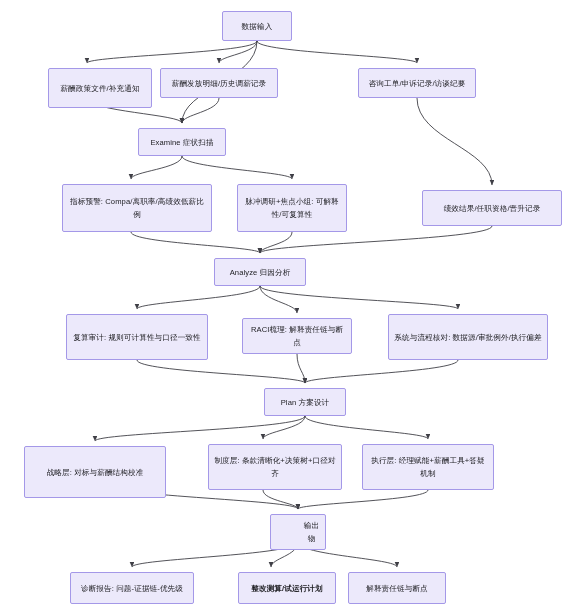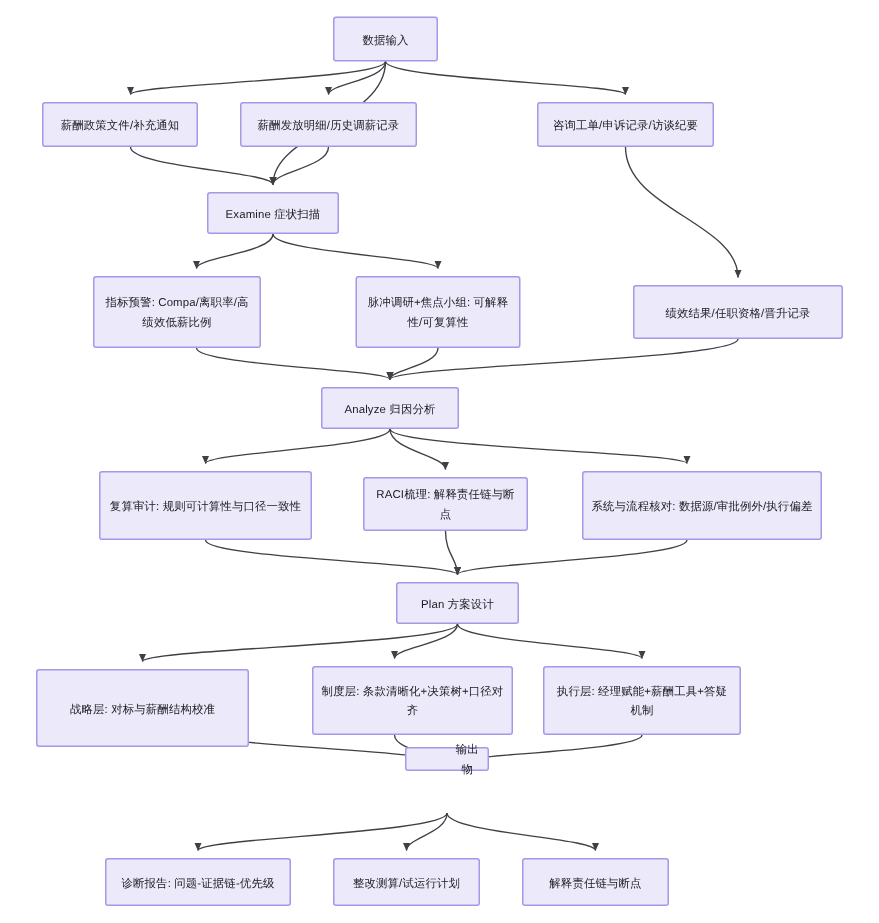--- a/index.html
+++ b/index.html
@@ -86,33 +86,33 @@
         <path d="M428,490 C428,500.8 298,503.2 298,509" fill="none" stroke="#3f3f46" stroke-width="0.9" marker-end="url(#arrow)"></path>
         <path d="M298,542 C298,555.5 132,558.5 132,567" fill="none" stroke="#3f3f46" stroke-width="0.9" marker-end="url(#arrow)"></path>
         <path d="M298,542 C298,555.5 271,558.5 271,567" fill="none" stroke="#3f3f46" stroke-width="0.9" marker-end="url(#arrow)"></path>
         <path d="M298,542 C298,555.5 397,558.5 397,567" fill="none" stroke="#3f3f46" stroke-width="0.9" marker-end="url(#arrow)"></path>
       </g>
   </svg>
   <div id="nodes">
       <div class="node" style="left: 222px; top: 11px; width: 70px; height: 30px;">
         <span>数据输入</span>
       </div>
-      <div class="node" style="left: 28px; top: 68px; width: 104px; height: 30px;">
+      <div class="node" style="left: 48px; top: 68px; width: 104px; height: 40px;">
         <span>薪酬政策文件/补充通知</span>
       </div>
       <div class="node" style="left: 160px; top: 68px; width: 118px; height: 30px;">
         <span>薪酬发放明细/历史调薪记录</span>
       </div>
       <div class="node" style="left: 358px; top: 68px; width: 118px; height: 30px;">
         <span>咨询工单/申诉记录/访谈纪要</span>
       </div>
       <div class="node" style="left: 138px; top: 128px; width: 88px; height: 28px;">
         <span>Examine 症状扫描</span>
       </div>
-      <div class="node" style="left: 62px; top: 184px; width: 112px; height: 48px;">
+      <div class="node" style="left: 62px; top: 184px; width: 150px; height: 48px;">
         <span>指标预警: Compa/离职率/高绩效低薪比例</span>
       </div>
       <div class="node" style="left: 237px; top: 184px; width: 110px; height: 48px;">
         <span>脉冲调研+焦点小组: 可解释性/可复算性</span>
       </div>
       <div class="node" style="left: 422px; top: 190px; width: 140px; height: 36px;">
         <span>绩效结果/任职资格/晋升记录</span>
       </div>
       <div class="node" style="left: 214px; top: 258px; width: 92px; height: 28px;">
         <span>Analyze 归因分析</span>
@@ -131,26 +131,26 @@
       </div>
       <div class="node" style="left: 24px; top: 446px; width: 142px; height: 52px;">
         <span>战略层: 对标与薪酬结构校准</span>
       </div>
       <div class="node" style="left: 208px; top: 444px; width: 134px; height: 46px;">
         <span>制度层: 条款清晰化+决策树+口径对齐</span>
       </div>
       <div class="node" style="left: 362px; top: 444px; width: 132px; height: 46px;">
         <span>执行层: 经理赋能+薪酬工具+答疑机制</span>
       </div>
-      <div class="node" style="left: 270px; top: 498px; width: 56px; height: 16px; padding-left: 32px;">
+      <div class="node" style="left: 270px; top: 514px; width: 56px; height: 36px; padding-left: 32px;">
         <span>输出物</span>
       </div>
       <div class="node" style="left: 70px; top: 572px; width: 124px; height: 32px;">
         <span>诊断报告: 问题-证据链-优先级</span>
       </div>
-      <div class="node" style="left: 222px; top: 572px; width: 98px; height: 32px;">
+      <div class="node" style="left: 238px; top: 572px; width: 98px; height: 32px; font-weight: bold;">
         <span>整改测算/试运行计划</span>
       </div>
       <div class="node" style="left: 348px; top: 572px; width: 98px; height: 32px;">
         <span>解释责任链与断点</span>
       </div>
     </div>
 </div>
 
 </body></html>

